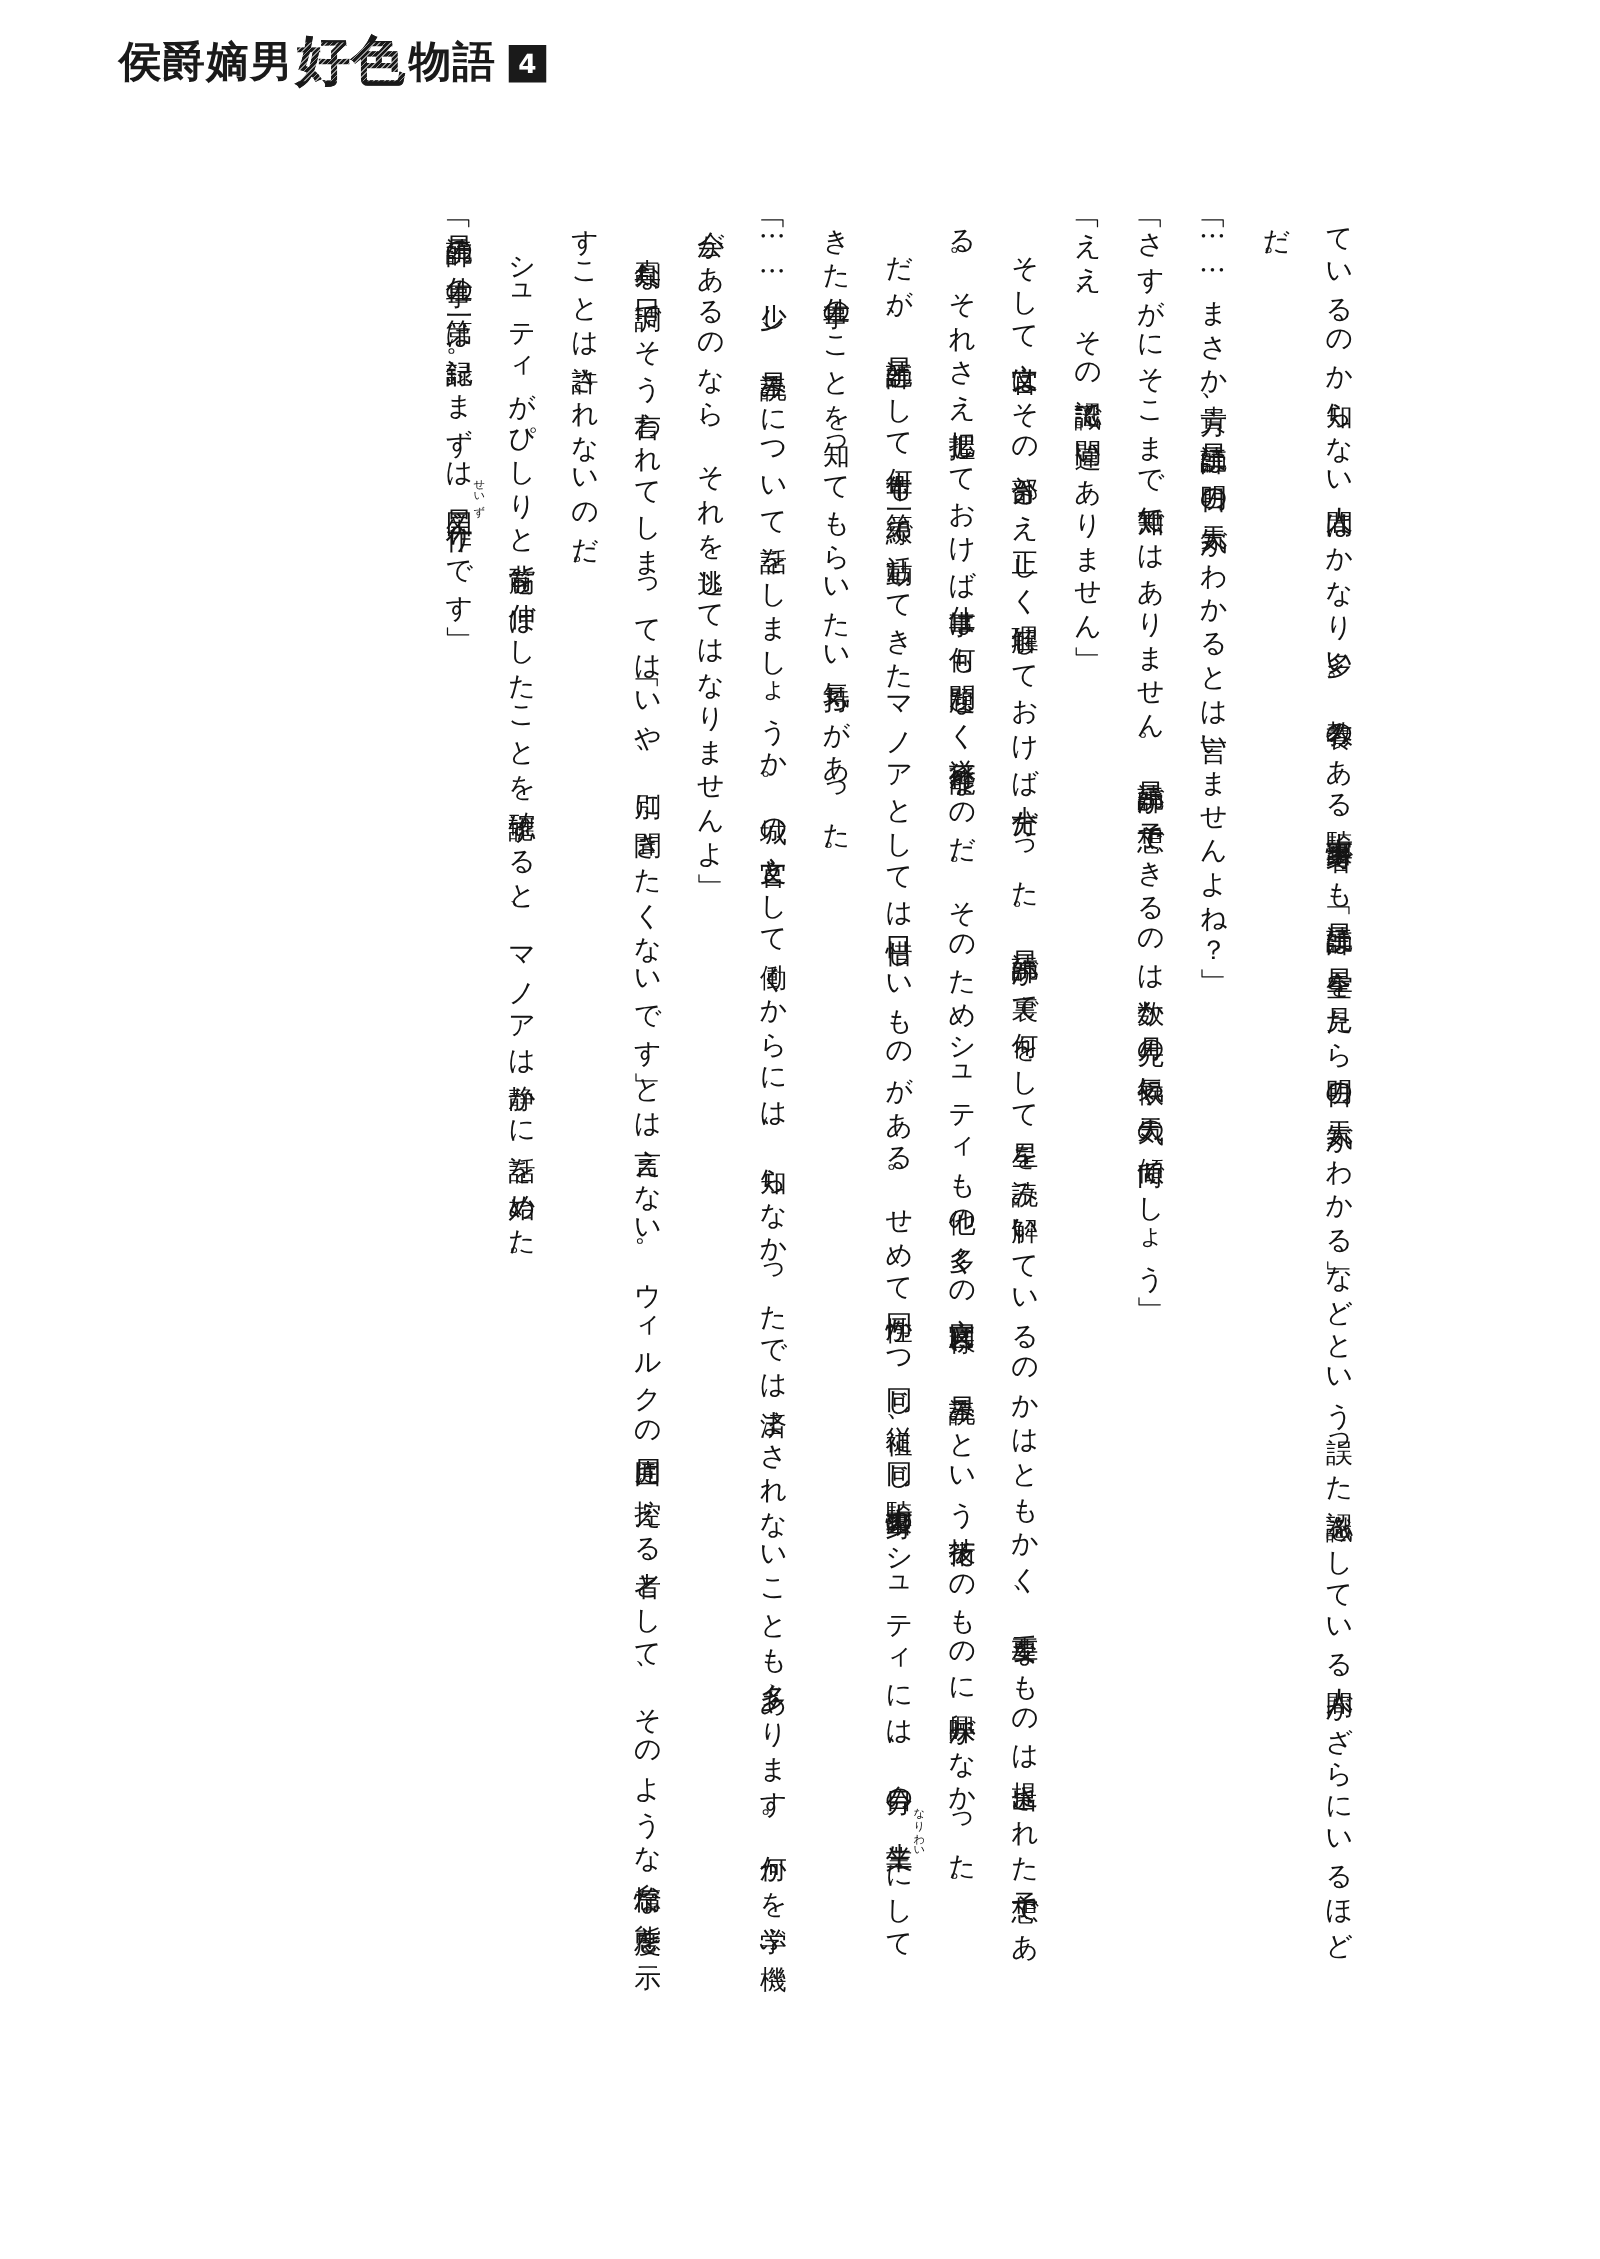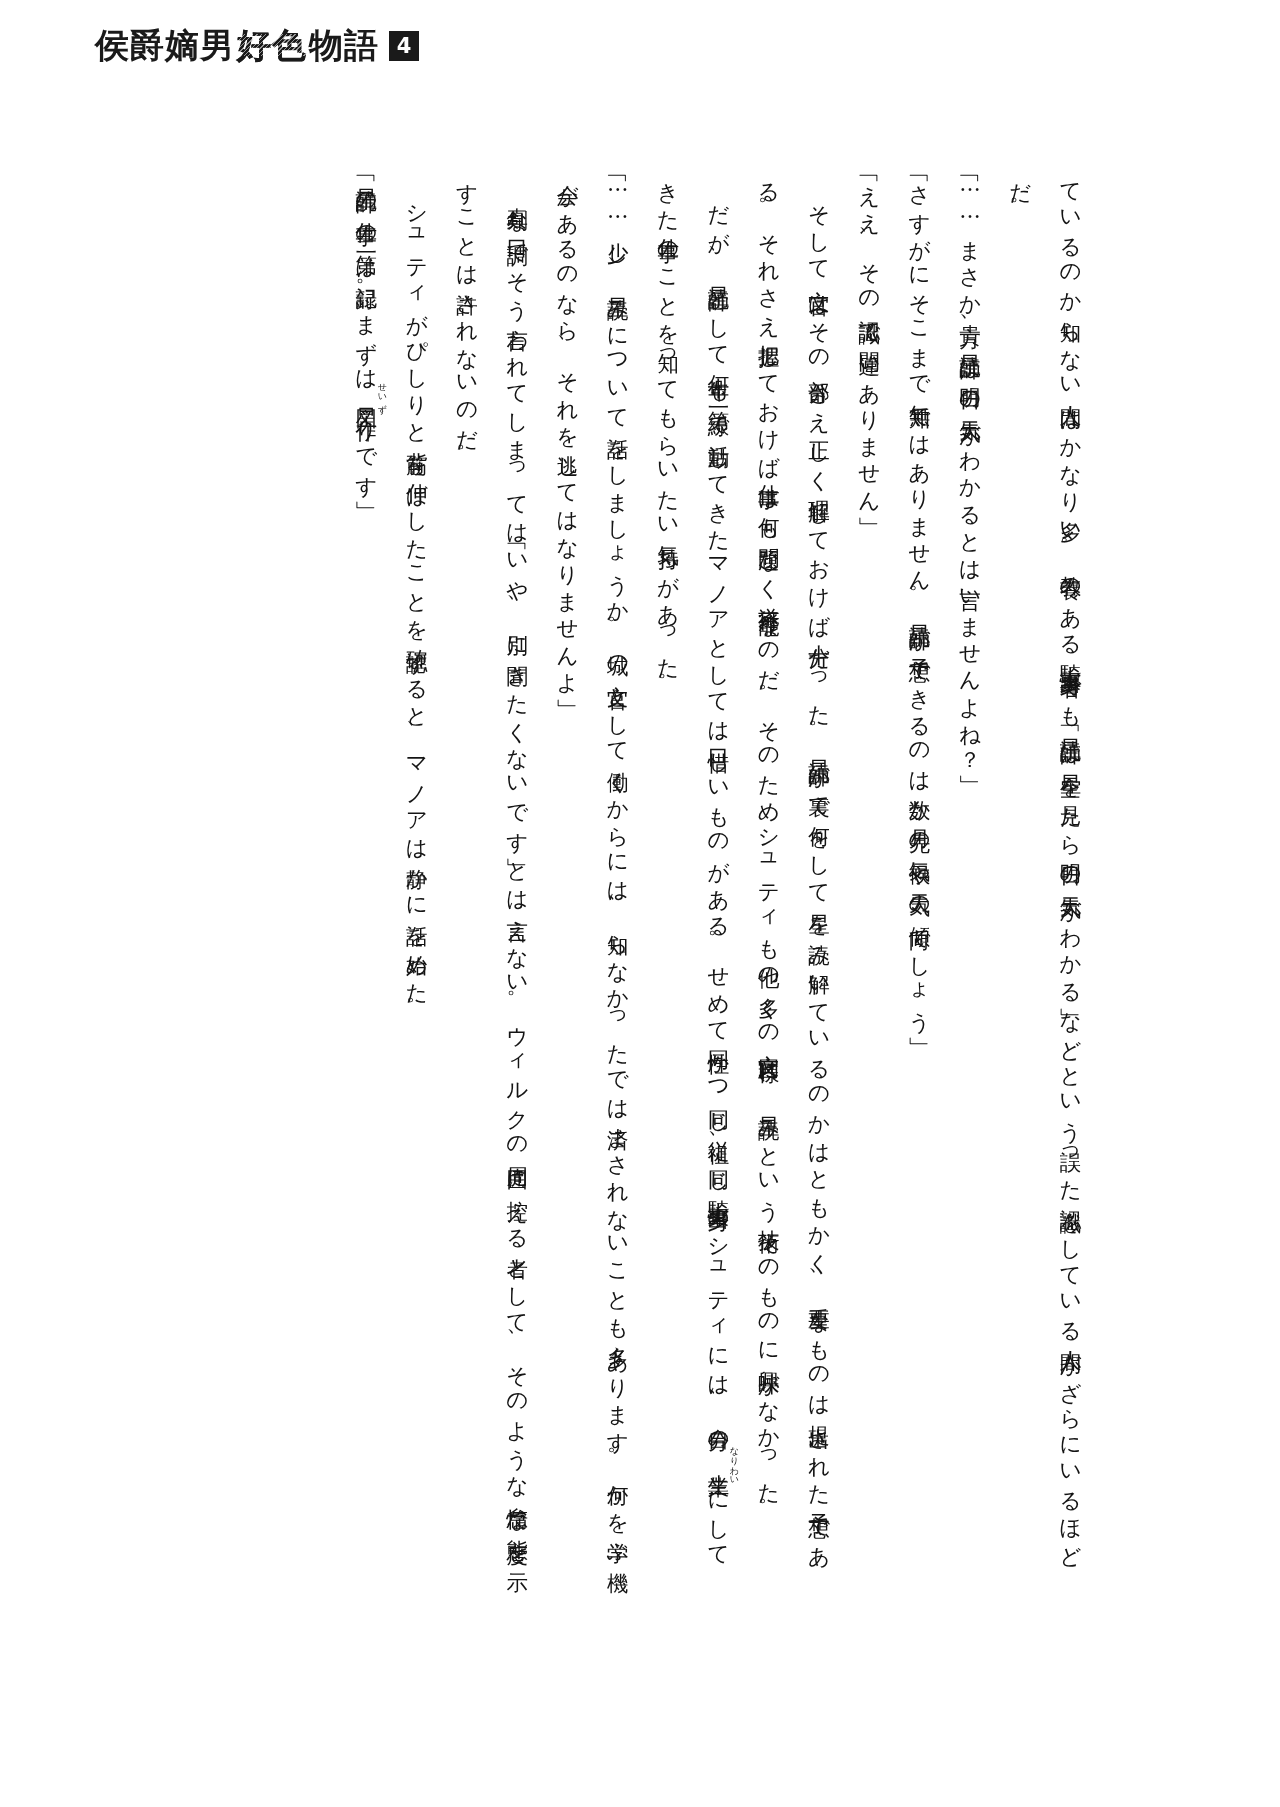--- a/index.html
+++ b/index.html
@@ -29,21 +29,21 @@
     font-family: "DejaVu Serif", "Liberation Serif", serif;
     font-weight: 700;
     font-size: 34px;
     line-height: 1;
     letter-spacing: 1px;
     color: #1a1a1a;
   }
   .header .title-accent {
     font-family: "DejaVu Serif", "Liberation Serif", serif;
     font-weight: 700;
-    font-size: 34px;
+    font-size: 43px;
     line-height: 1;
     letter-spacing: 1px;
     color: #1a1a1a;
     -webkit-text-stroke: 0.4px #1a1a1a;
     position: relative;
   }
   .header .title-accent::after {
     content: "";
     position: absolute;
     left: 0; right: 0; top: 6px; bottom: 6px;

